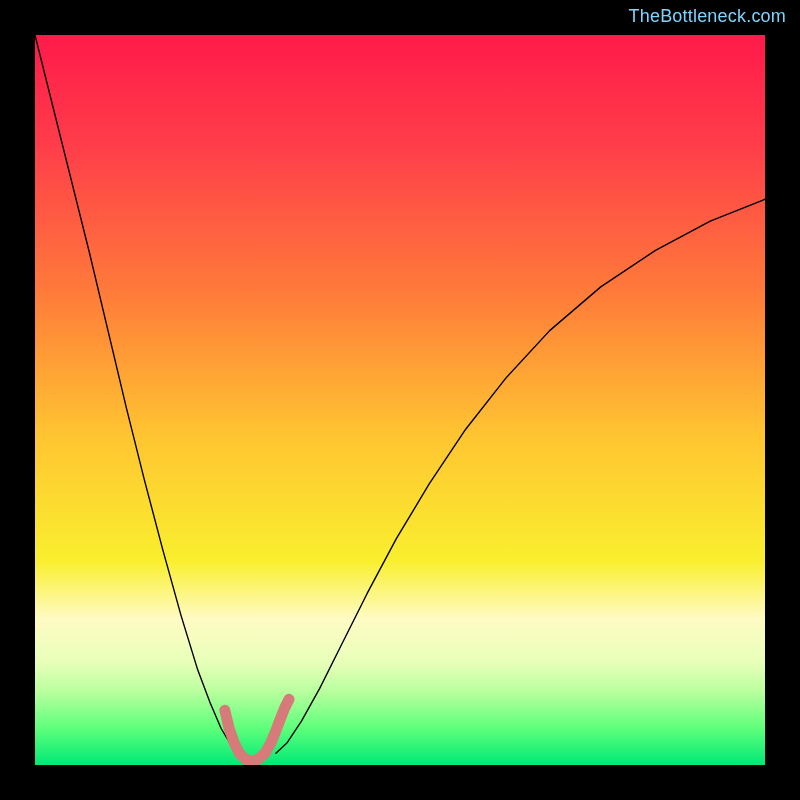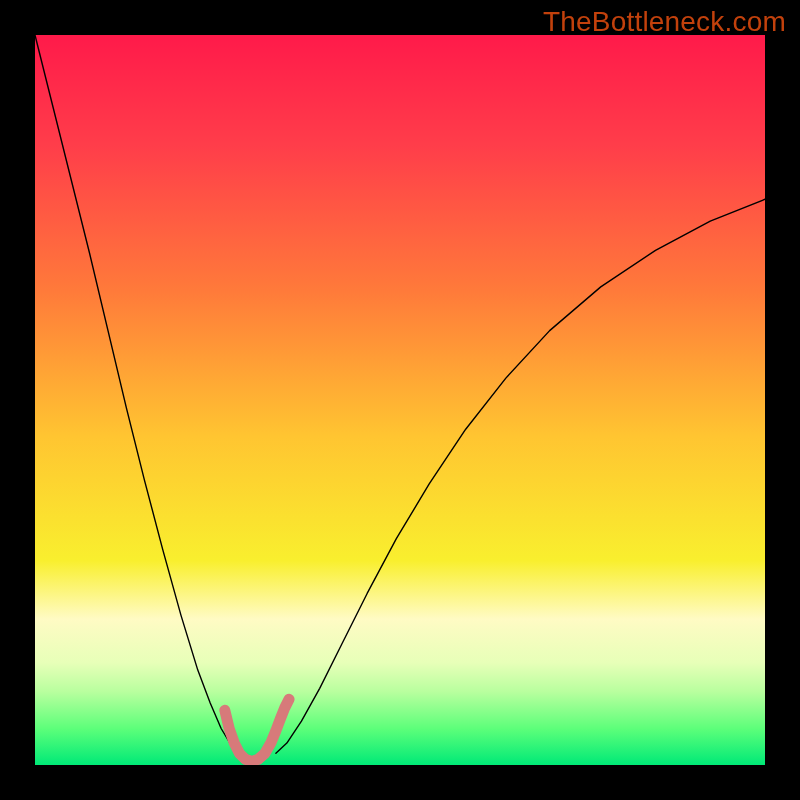--- a/index.html
+++ b/index.html
@@ -9,22 +9,22 @@
     height: 800px;
     background: #000;
     position: relative;
     font-family: Arial, sans-serif;
     overflow: hidden;
   }
   .watermark {
     position: absolute;
     top: 6px;
     right: 14px;
-    color: #c2410c;
-    font-size: 28px;
+    color: #7dd3fc;
+    font-size: 18px;
     font-weight: 400;
     z-index: 10;
     letter-spacing: 0.2px;
   }
   .plot-area {
     position: absolute;
     left: 35px;
     top: 35px;
     width: 730px;
     height: 730px;

